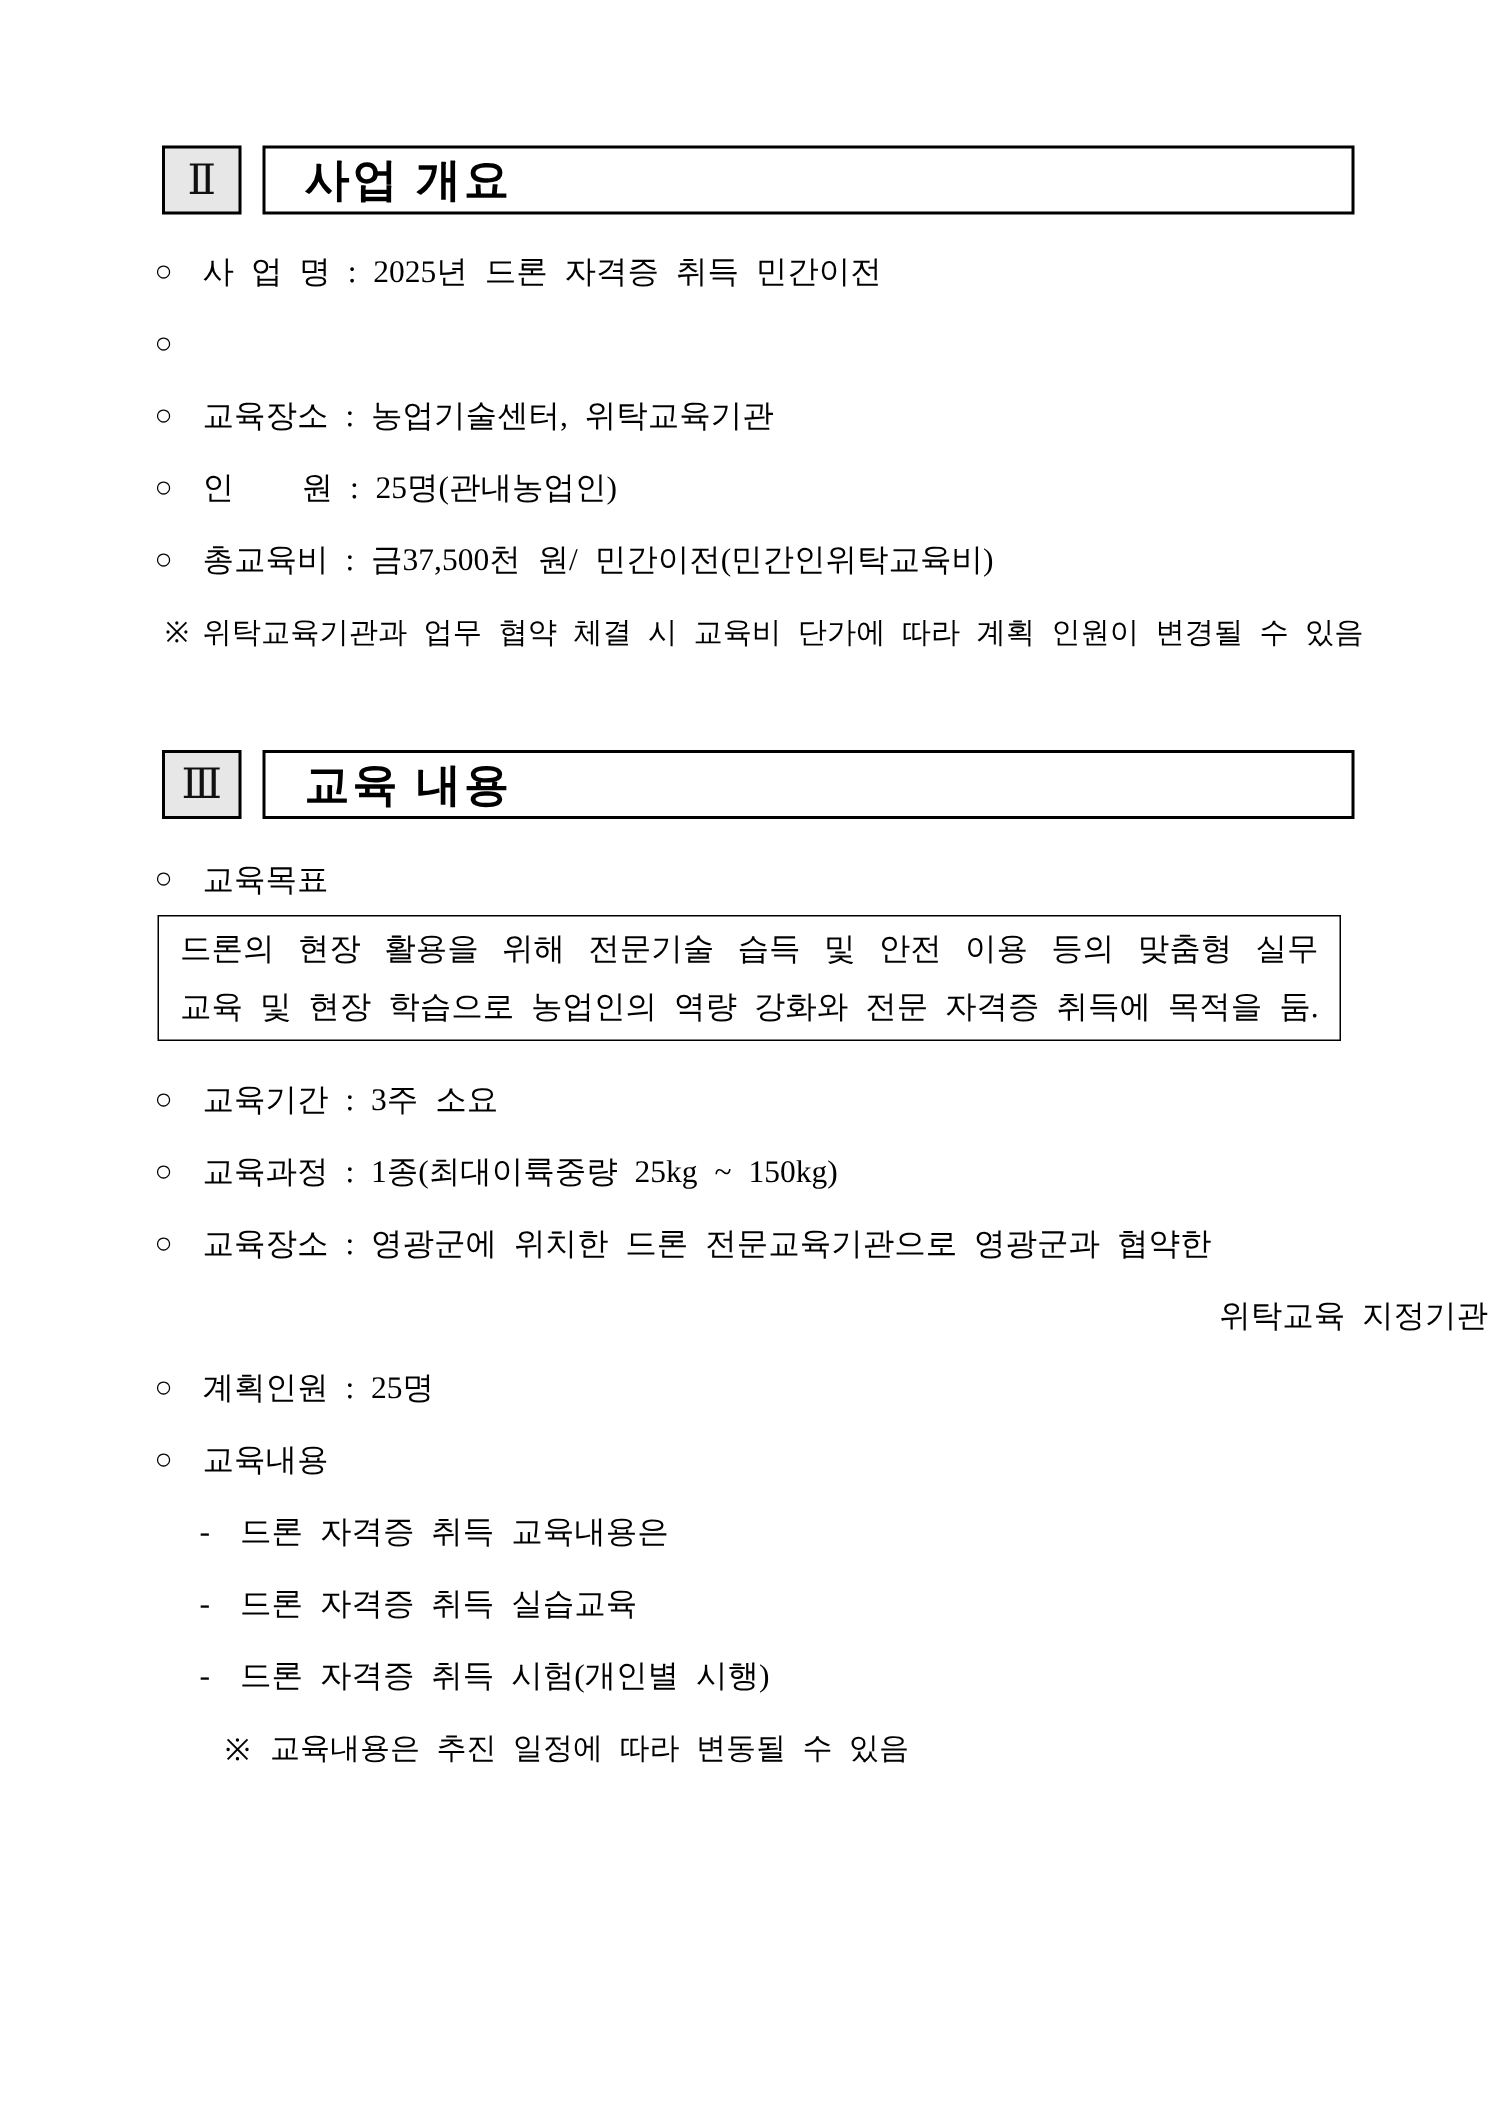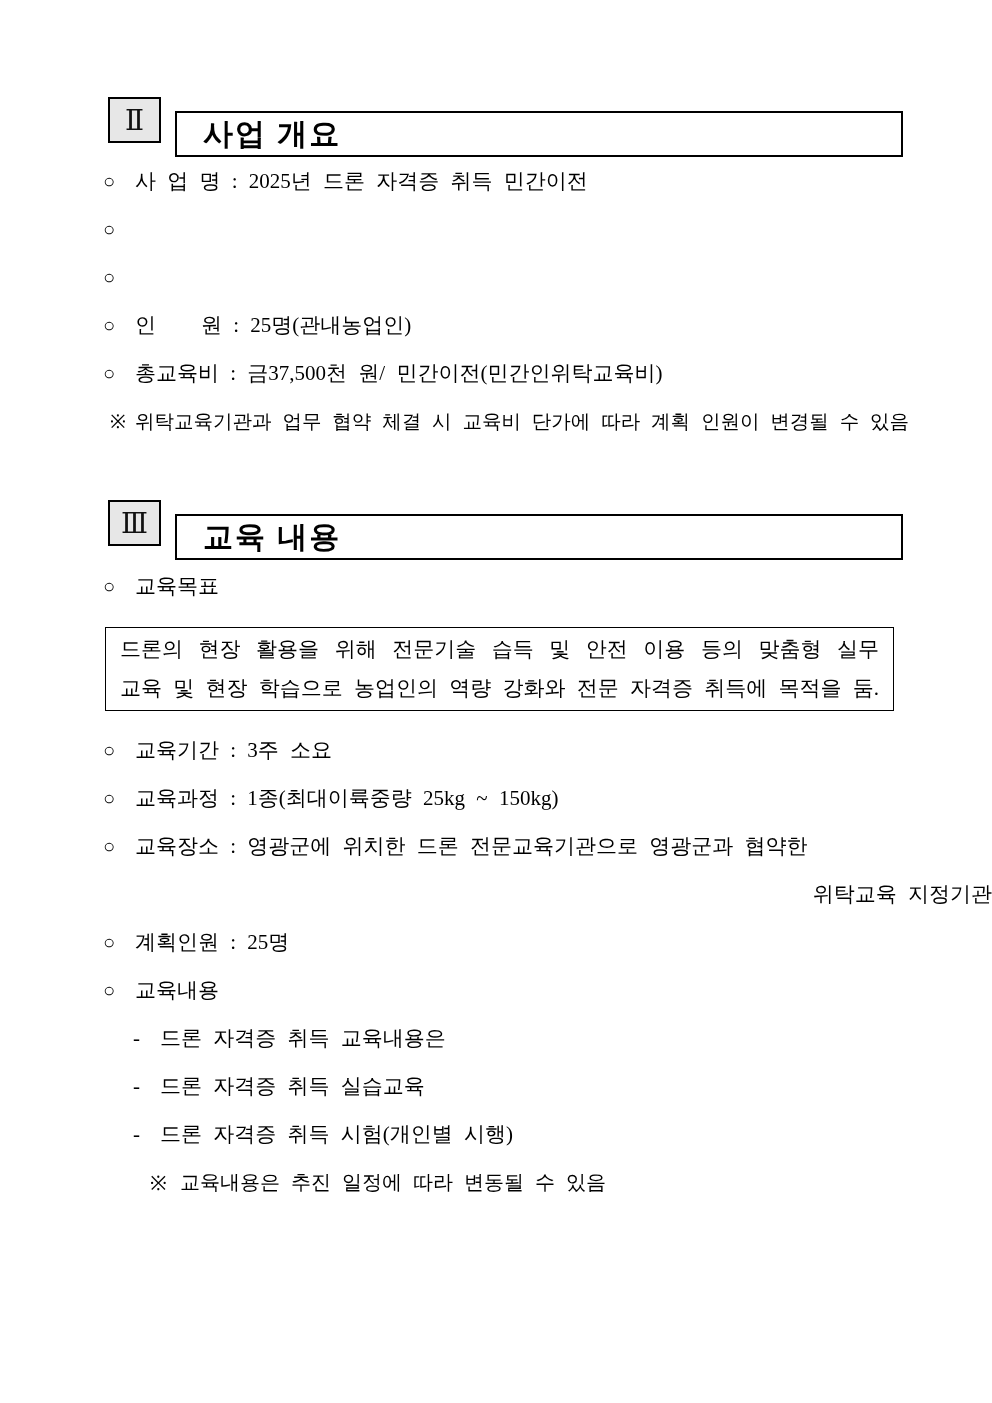--- a/index.html
+++ b/index.html
@@ -19,40 +19,40 @@
     display:flex; align-items:center; justify-content:center;
     font-family:"Liberation Serif","DejaVu Serif",serif;
     font-size:28px; color:#111;
   }
   .header-gap { width:14px; flex:none; }
   .title-box {
     width:728px; height:46px; flex:none;
     background:#fff; border:2px solid #000;
     display:flex; align-items:center; padding-left:26px;
     font-family:"Liberation Sans","DejaVu Sans",sans-serif;
-    font-weight:800; font-size:30px; letter-spacing:2px;margin-top:14px;
+    font-weight:800; font-size:30px; letter-spacing:2px;
   }
 
   
   .line {
     display:flex; align-items:center; height:48px;
     margin-left:103px; font-size:21px;
     white-space:pre; word-spacing:6px;
   }
   .line .marker { flex:none; width:32px; font-size:20px; }
   .list-sec2 { margin-top:14px; }
 
   .note-line { margin-left:110px; font-size:19.5px; }
   .note-line .marker { width:25px; font-size:19px; }
 
   .sec3 { margin-top:55px; }
   .list-goal { margin-top:16px; }
 
   .goal-box {
-    margin-left:105px; margin-top:17px;
+    margin-left:105px; 
     width:789px; border:1.5px solid #000;
     padding:2px 14px; background:#fff;
   }
   .goal-box .goal-line {
     font-size:21px; line-height:39px;
     word-spacing:5px; white-space:normal;
     text-align:justify; text-align-last:justify;
   }
 
   .list-sec3 { margin-top:15px; }
@@ -77,20 +77,21 @@
     <div class="list-sec2">
       <div class="line">
         <span class="marker">○</span>
         <span class="text">사 업 명 : 2025년 드론 자격증 취득 민간이전</span>
       </div>
       <div class="line">
         <span class="marker">○</span>
       </div>
       <div class="line">
         <span class="marker">○</span>
+        <span class="text">교육장소 : 농업기술센터, 위탁교육기관</span>
       </div>
       <div class="line">
         <span class="marker">○</span>
         <span class="text">인    원 : 25명(관내농업인)</span>
       </div>
       <div class="line">
         <span class="marker">○</span>
         <span class="text">총교육비 : 금37,500천 원/ 민간이전(민간인위탁교육비)</span>
       </div>
       <div class="line note-line">

